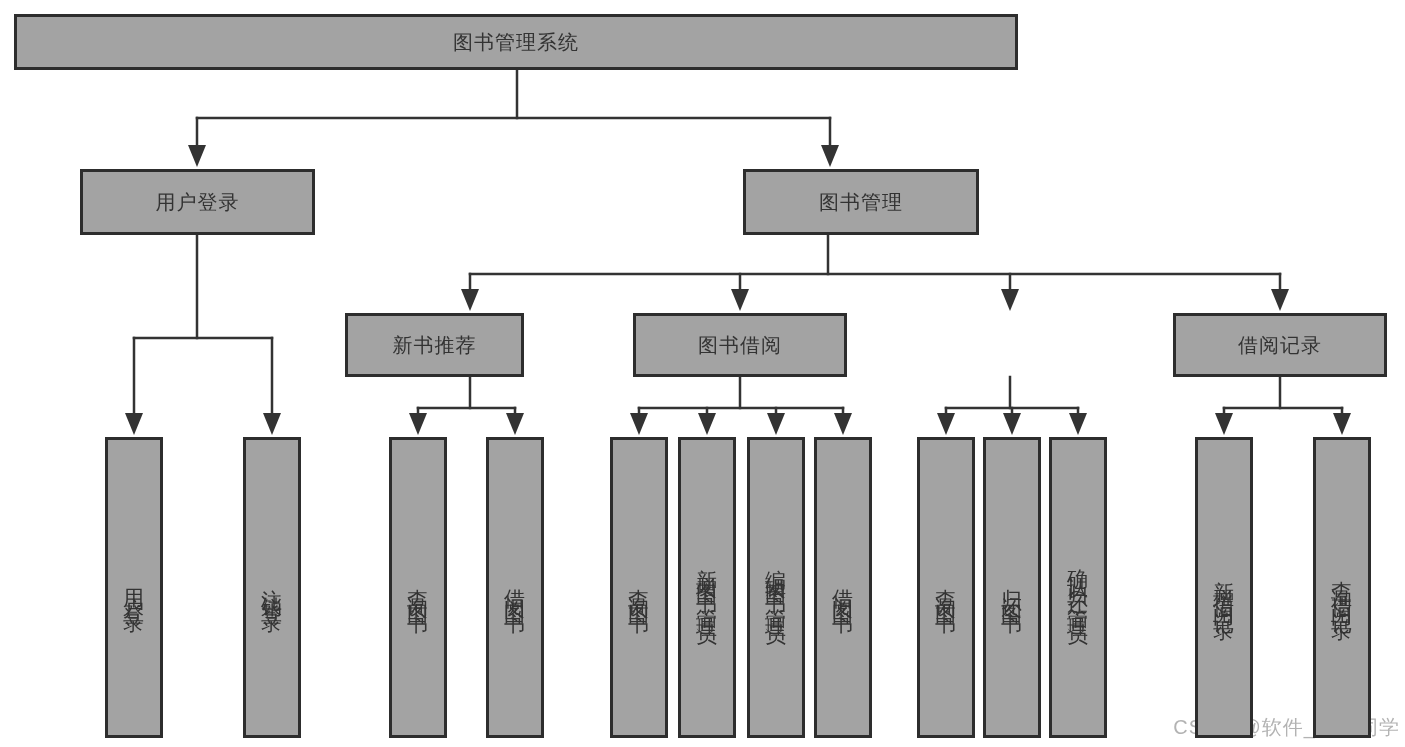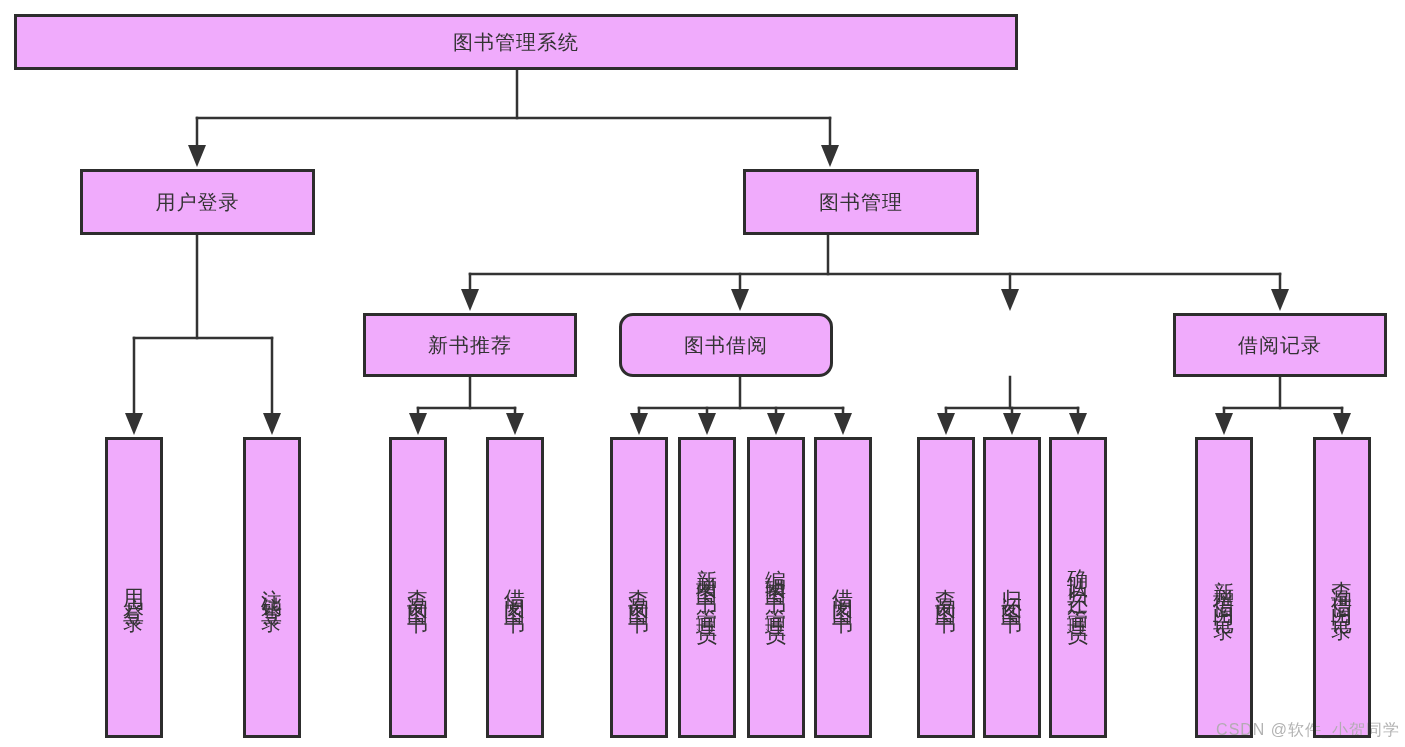--- a/index.html
+++ b/index.html
@@ -19,21 +19,21 @@
     position: absolute;
     left: 0; top: 0;
     width: 1405px;
     height: 747px;
     z-index: 1;
   }
   .box {
     position: absolute;
     box-sizing: border-box;
     border: 3px solid #2d2d2d;
-    background: #f0abfc;
+    background: #a3a3a3;
     color: #333333;
     display: flex;
     align-items: center;
     justify-content: center;
     z-index: 2;
     font-size: 20px;
   }
   .box.h { letter-spacing: 1px; }
   .box.v {
     writing-mode: vertical-rl;
@@ -41,21 +41,21 @@
     letter-spacing: 8px;
     font-size: 21px;
     line-height: 1;
   }
   .watermark {
     position: absolute;
     right: 5px;
     bottom: 6px;
     z-index: 5;
     color: #b3b3b3;
-    font-size: 16px;
+    font-size: 20px;
     letter-spacing: 1px;
     mix-blend-mode: darken;
     white-space: nowrap;
   }
 </style>
 </head>
 <body>
 
 <div class="canvas">
 
@@ -124,22 +124,22 @@
       <polygon points="1215,413 1233,413 1224,435"></polygon>
       <polygon points="1333,413 1351,413 1342,435"></polygon>
     </g>
   </svg>
 
   <div class="box h" style="left:14px; top:14px; width:1004px; height:56px;">图书管理系统</div>
 
   <div class="box h" style="left:80px; top:169px; width:235px; height:66px;">用户登录</div>
   <div class="box h" style="left:711px; top:169px; width:236px; height:66px;margin-left:32px;">图书管理</div>
 
-  <div class="box h" style="left:363px; top:313px; width:214px; height:64px;text-align:center;">新书推荐</div>
-  <div class="box h" style="left:619px; top:313px; width:214px; height:64px;border-radius:14px;">图书借阅</div>
+  <div class="box h" style="left:345px; top:313px; width:179px; height:64px;text-align:center;">新书推荐</div>
+  <div class="box h" style="left:633px; top:313px; width:214px; height:64px;">图书借阅</div>
   <div class="box h" style="left:1173px; top:313px; width:214px; height:64px;">借阅记录</div>
 
   <div class="box v" style="left:105px; top:437px; width:58px; height:301px;">用户登录</div>
   <div class="box v" style="left:243px; top:437px; width:58px; height:301px;">注销登录</div>
 
   <div class="box v" style="left:389px; top:437px; width:58px; height:301px;">查询图书</div>
   <div class="box v" style="left:486px; top:437px; width:58px; height:301px;">借阅图书</div>
 
   <div class="box v" style="left:610px; top:437px; width:58px; height:301px;">查询图书</div>
   <div class="box v" style="left:678px; top:437px; width:58px; height:301px;">新增图书（管理员）</div>

